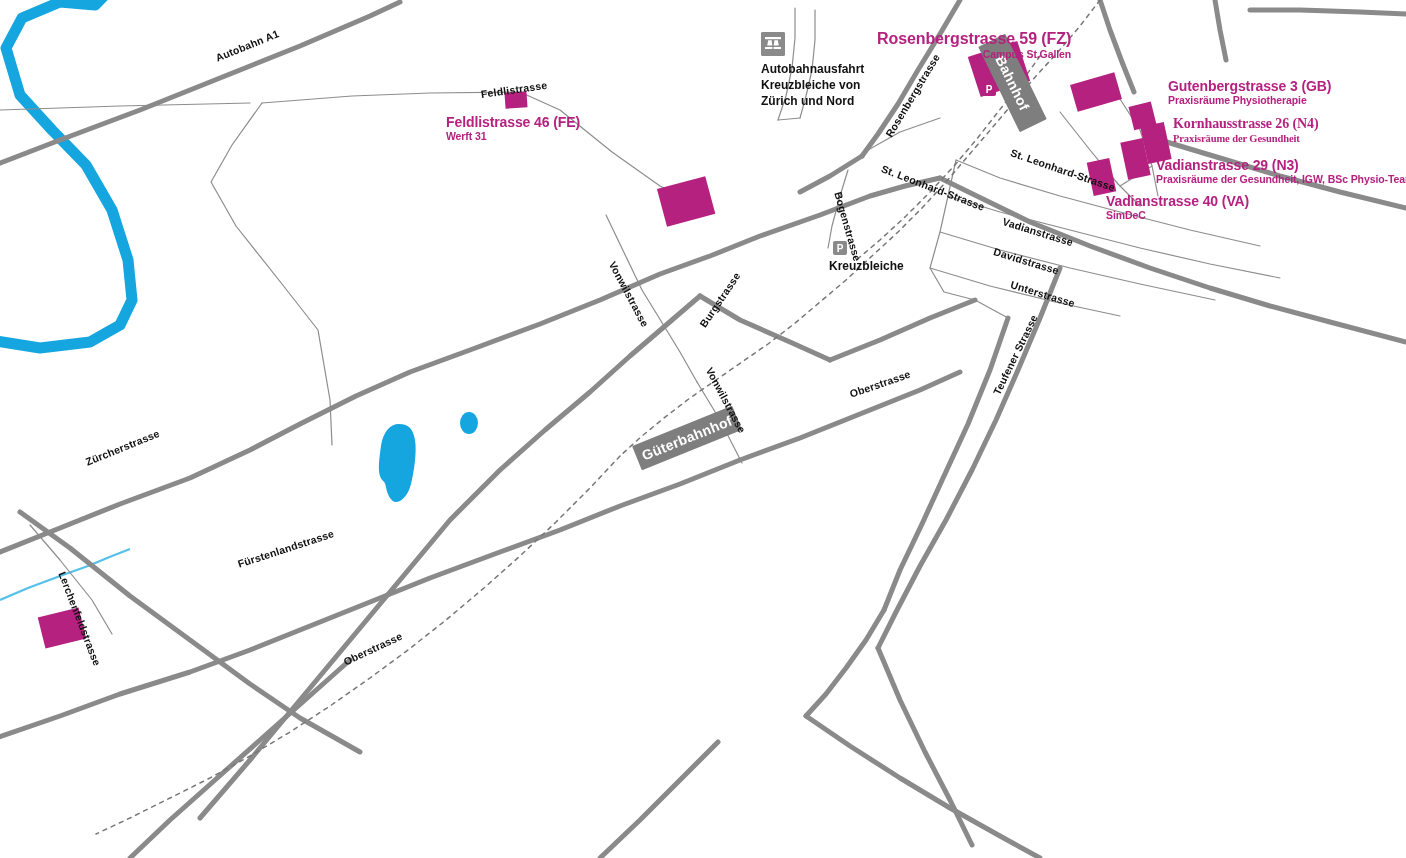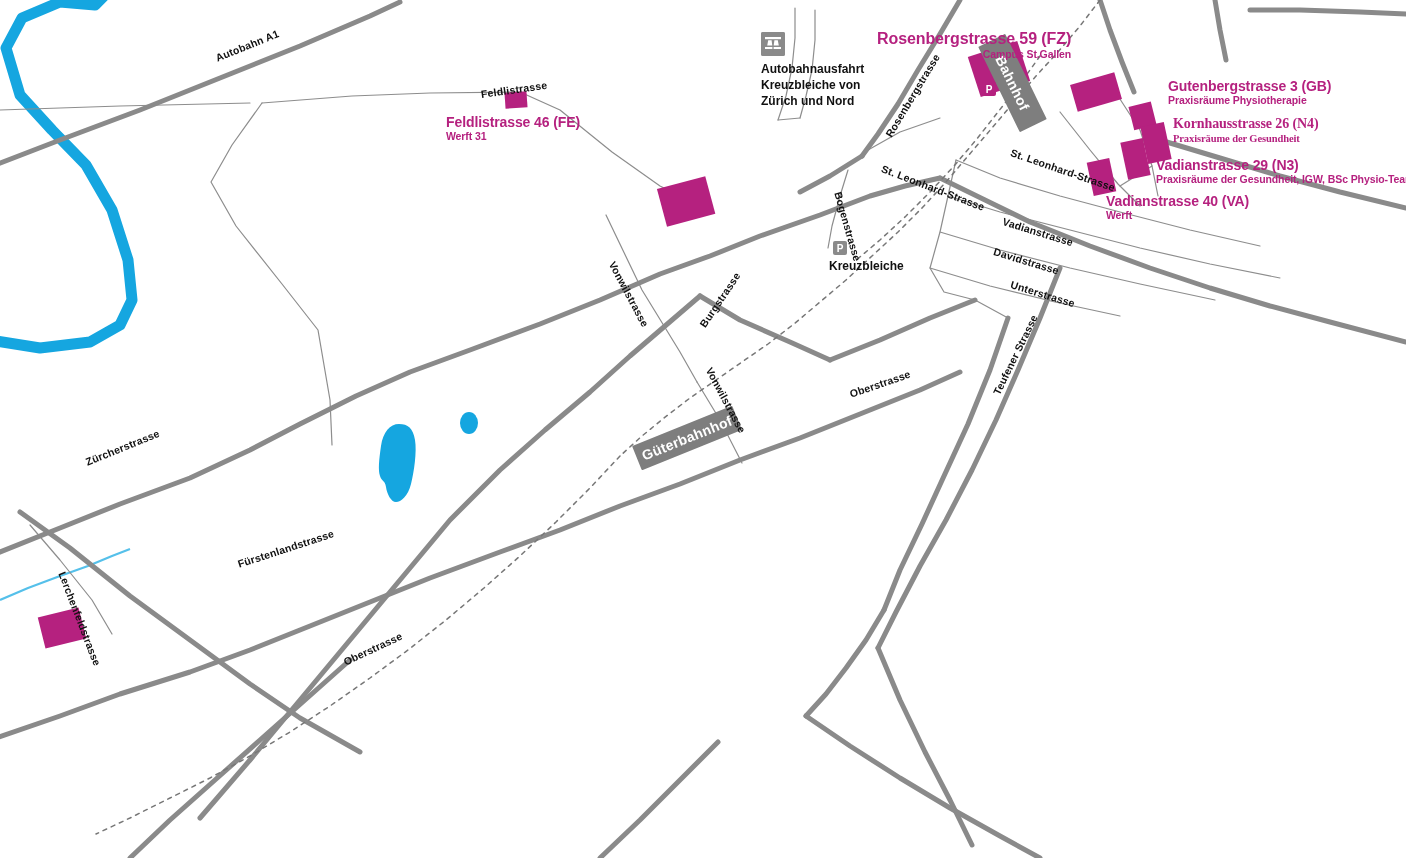--- a/index.html
+++ b/index.html
@@ -261,21 +261,21 @@
     <div class="s">Praxisräume der Gesundheit</div>
   </div>
 
   <div class="poi" style="left:1156px;top:158px;">
     <div class="t">Vadianstrasse 29 (N3)</div>
     <div class="s">Praxisräume der Gesundheit, IGW, BSc Physio-Team</div>
   </div>
 
   <div class="poi" style="left:1106px;top:194px;">
     <div class="t">Vadianstrasse 40 (VA)</div>
-    <div class="s">Werft</div>
+    <div class="s">SimDeC</div>
   </div>
 
   <div class="poi" style="left:446px;top:115px;">
     <div class="t">Feldlistrasse 46 (FE)</div>
     <div class="s">Werft 31</div>
   </div>
 
 
 
 </div>

